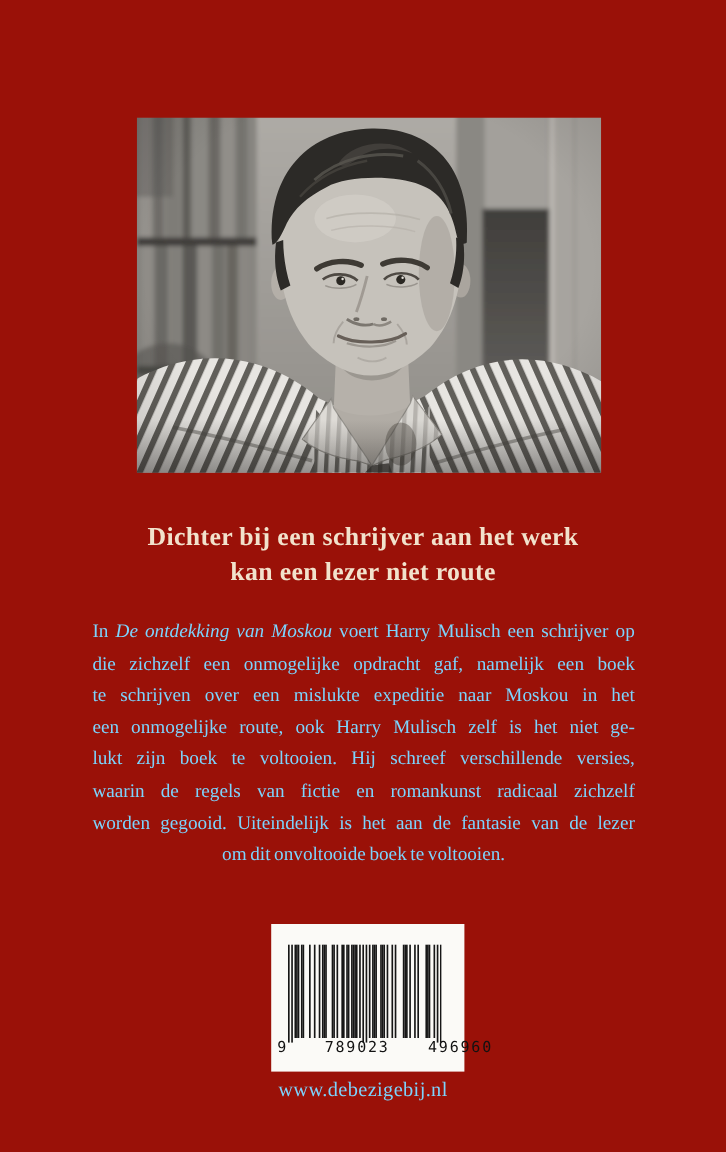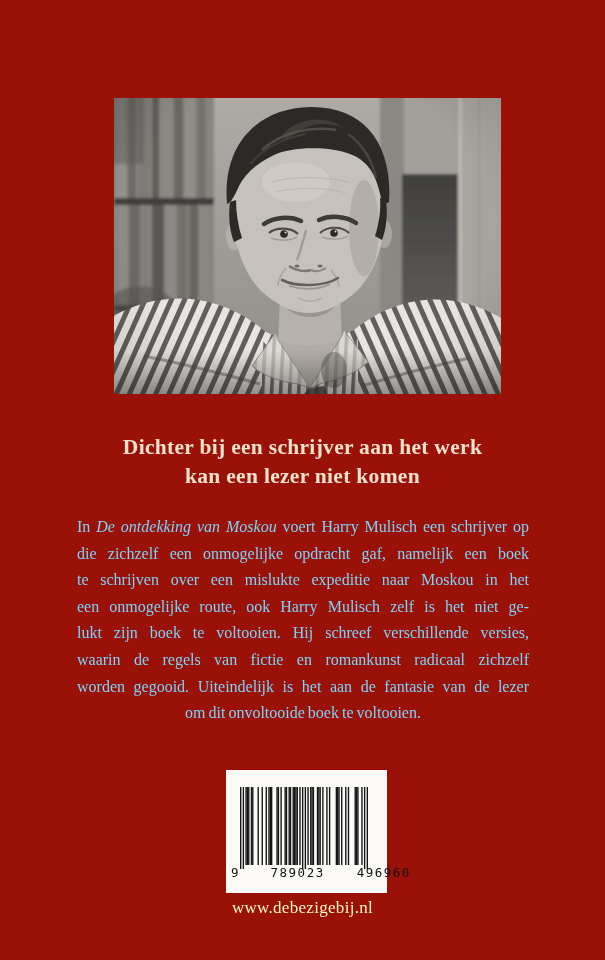--- a/index.html
+++ b/index.html
@@ -15,21 +15,21 @@
   .bline{text-align:justify;text-align-last:justify;}
   .bline.last{text-align:center;text-align-last:center;}
   .bline em{font-style:italic;}
   .barcode-box{position:absolute;left:226px;top:770px;width:161px;height:123px;background:#FBFAF7;}
   .bars{display:block;margin:17px 0 0 14px;width:128px;height:82px;}
   .digits{display:flex;justify-content:space-between;align-items:baseline;
           margin:-3px 15px 0 5px;font-family:"DejaVu Sans Mono",monospace;
           font-size:12.5px;line-height:14px;color:#121212;}
   .digits .grp{letter-spacing:1.5px;margin-left:32px;}
   .site{position:absolute;left:0;top:898px;width:605px;text-align:center;
-        color:#fef9c3;font-size:17px;letter-spacing:.3px;}
+        color:#7dd3fc;font-size:17px;letter-spacing:.3px;}
 </style>
 </head>
 <body>
 
 <div class="cover">
 
   <div class="photo">
     <svg viewBox="0 0 387 296" preserveAspectRatio="none">
       <defs>
         <filter id="bgblur">
@@ -156,21 +156,21 @@
       <path d="M158,84 C178,78 214,78 236,85" stroke="#b2ada6" stroke-width="1.3" fill="none" opacity="0.65"></path>
       <path d="M162,94 C180,89 212,89 232,95" stroke="#b2ada6" stroke-width="1.2" fill="none" opacity="0.55"></path>
 
       <rect x="0" y="0" width="387" height="296" fill="url(#vig)"></rect>
       <rect x="-4" y="252" width="395" height="48" fill="url(#bshade)"></rect>
     </svg>
   </div>
 
   <h1 class="headline">
     <span>Dichter bij een schrijver aan het werk</span>
-    <span>kan een lezer niet komen</span>
+    <span>kan een lezer niet route</span>
   </h1>
 
   <div class="blurb">
     <div class="bline"><span>In </span><em>De ontdekking van Moskou</em><span> voert Harry Mulisch een schrijver op</span></div>
     <div class="bline">die zichzelf een onmogelijke opdracht gaf, namelijk een boek</div>
     <div class="bline">te schrijven over een mislukte expeditie naar Moskou in het</div>
     <div class="bline">een onmogelijke route, ook Harry Mulisch zelf is het niet ge-</div>
     <div class="bline">lukt zijn boek te voltooien. Hij schreef verschillende versies,</div>
     <div class="bline">waarin de regels van fictie en romankunst radicaal zichzelf</div>
     <div class="bline">worden gegooid. Uiteindelijk is het aan de fantasie van de lezer</div>

